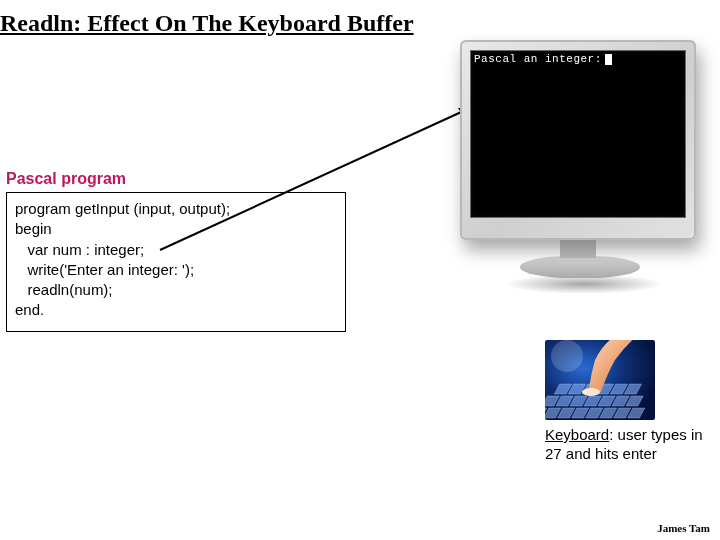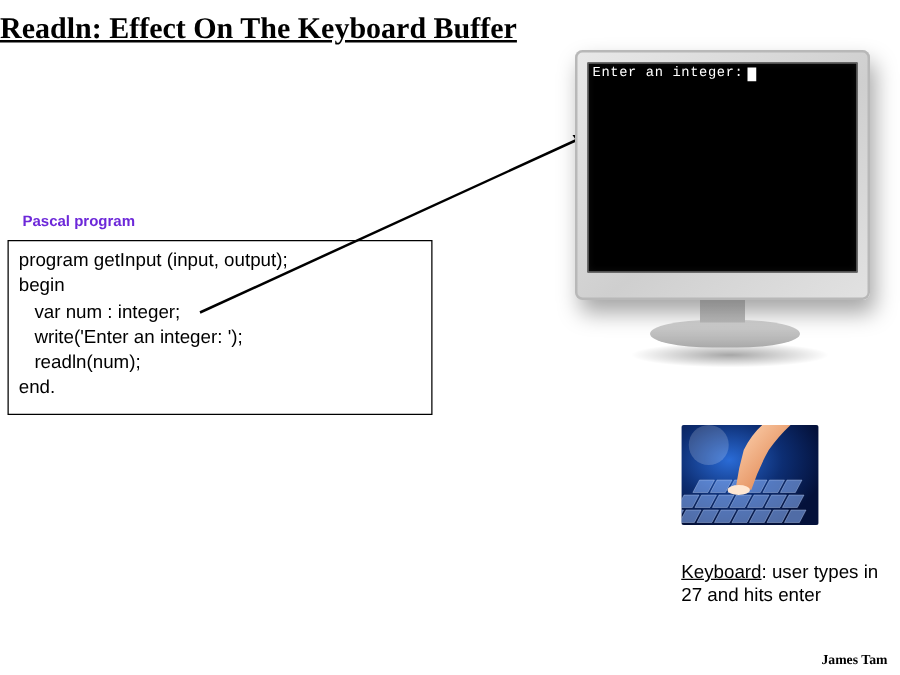--- a/index.html
+++ b/index.html
@@ -19,24 +19,24 @@
     text-align: left;
     font-family: "Times New Roman", Times, serif;
     font-size: 24px;
     font-weight: bold;
     text-decoration: underline;
     color: #000;
   }
   .section-label {
     position: absolute;
     top: 170px;
-    left: 18px;
-    font-size: 12px;
+    left: 6px;
+    font-size: 16px;
     font-weight: bold;
-    color: #6d28d9;
+    color: #be185d;
   }
   .code-box {
     position: absolute;
     top: 192px;
     left: 6px;
     width: 340px;
     border: 1.5px solid #000;
     padding: 6px 7px 10px 8px;
     font-size: 15px;
     line-height: 1.35;
@@ -117,21 +117,21 @@
     position: absolute;
     top: 340px;
     left: 545px;
     width: 110px;
     height: 80px;
     border-radius: 2px;
     overflow: hidden;
   }
   .kb-caption {
     position: absolute;
-    top: 449px;
+    top: 426px;
     left: 545px;
     width: 160px;
     font-size: 15px;
     line-height: 1.25;
     color: #000;
   }
   .kb-caption .kw { text-decoration: underline; }
   .footer {
     position: absolute;
     bottom: 6px;
@@ -160,21 +160,21 @@
   <line x1="10" y1="150" x2="320" y2="8" stroke="#000" stroke-width="2"></line>
   <polygon points="320,8 308,8 316,20" fill="#000"></polygon>
 </svg>
 
 <div class="monitor">
   <div class="monitor-shadow"></div>
   <div class="monitor-base"></div>
   <div class="monitor-neck"></div>
   <div class="monitor-frame">
     <div class="monitor-screen">
-      <span class="terminal-text">Enter an integer:</span><span class="terminal-cursor"></span>
+      <span class="terminal-text">Pascal an integer:</span><span class="terminal-cursor"></span>
     </div>
   </div>
 </div>
 
 <div class="keyboard-img">
   <svg viewBox="0 0 110 80" width="110" height="80">
     <defs>
       <radialGradient id="glow" cx="35%" cy="35%" r="70%">
         <stop offset="0%" stop-color="#2a6bd6"></stop>
         <stop offset="55%" stop-color="#0d2e73"></stop>

